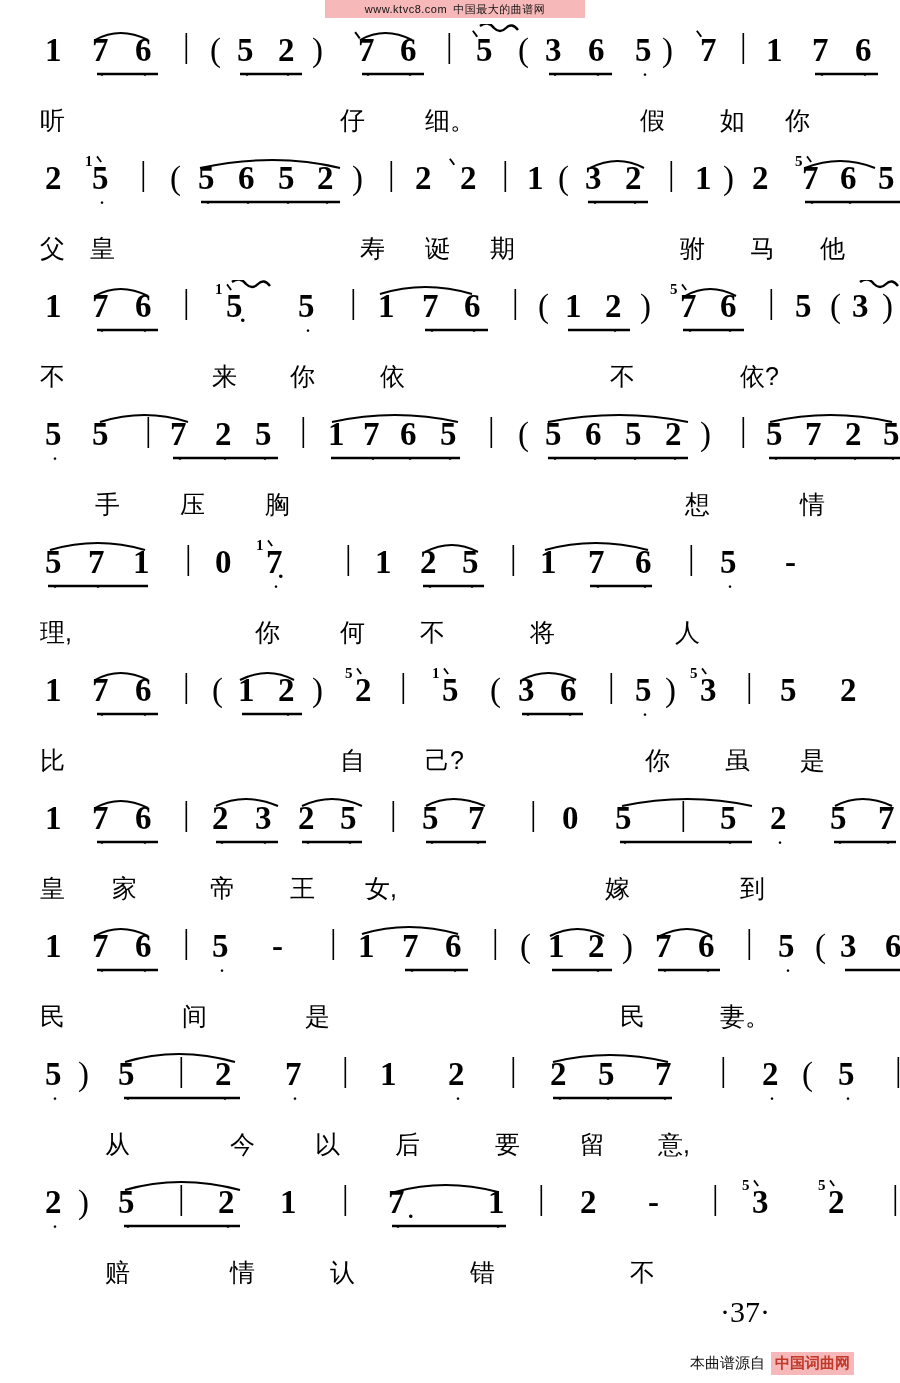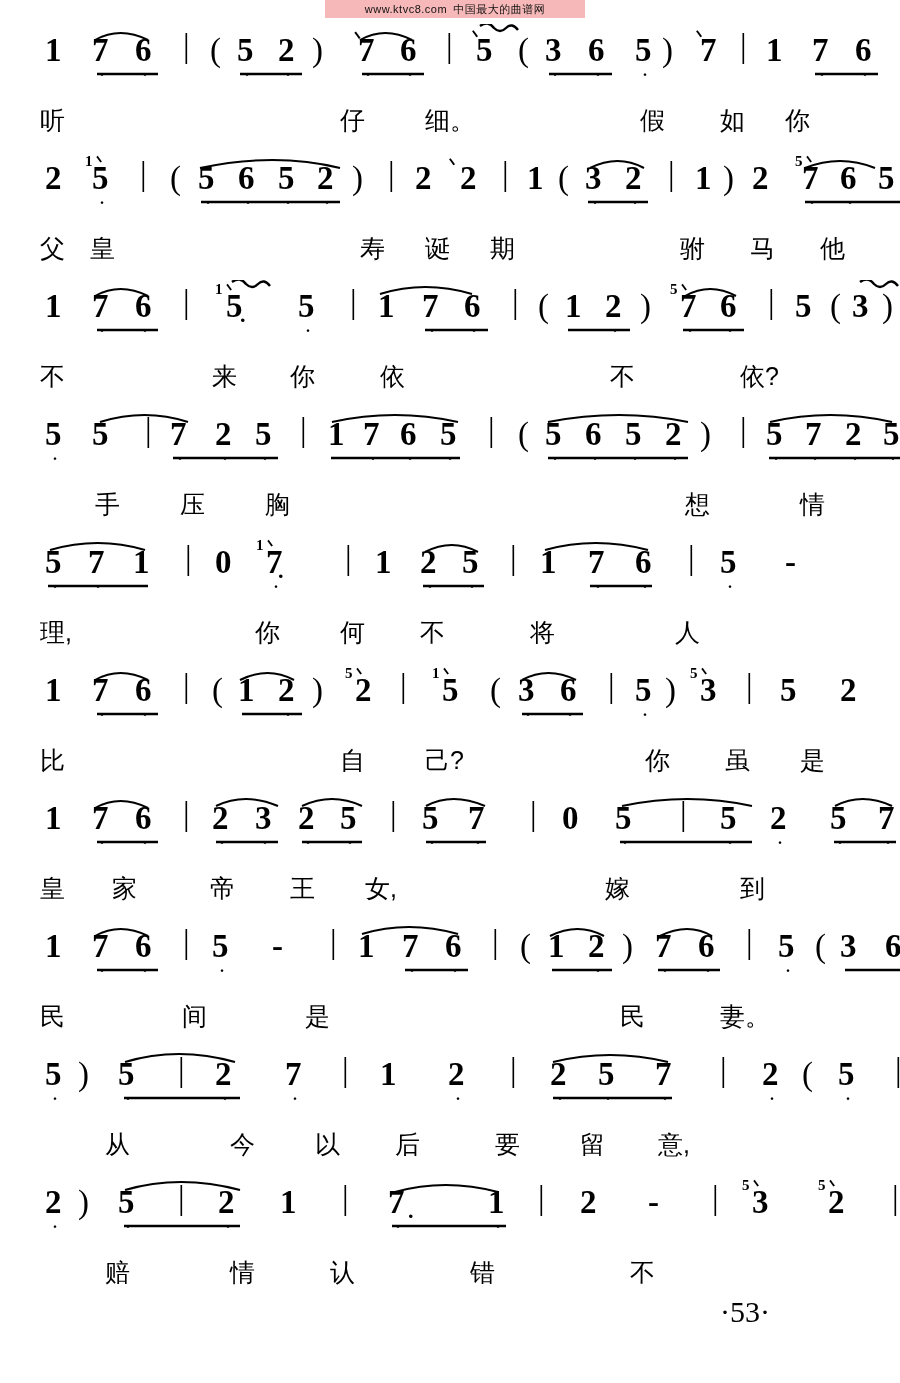--- a/index.html
+++ b/index.html
@@ -543,16 +543,20 @@
         <span class="w" style="left:65px;">赔</span>
         <span class="w" style="left:190px;">情</span>
         <span class="w" style="left:290px;">认</span>
         <span class="w" style="left:430px;">错</span>
         <span class="w" style="left:590px;">不</span>
       </div>
     </div>
 
   </div>
 
-  <div class="pagenum">·53·</div>
-
+  <div class="pagenum">·37·</div>
+
+  <div class="footer">
+    <span class="src">本曲谱源自</span>
+    <span class="brand">中国词曲网</span>
+  </div>
 
 </div>
 
 </body></html>

